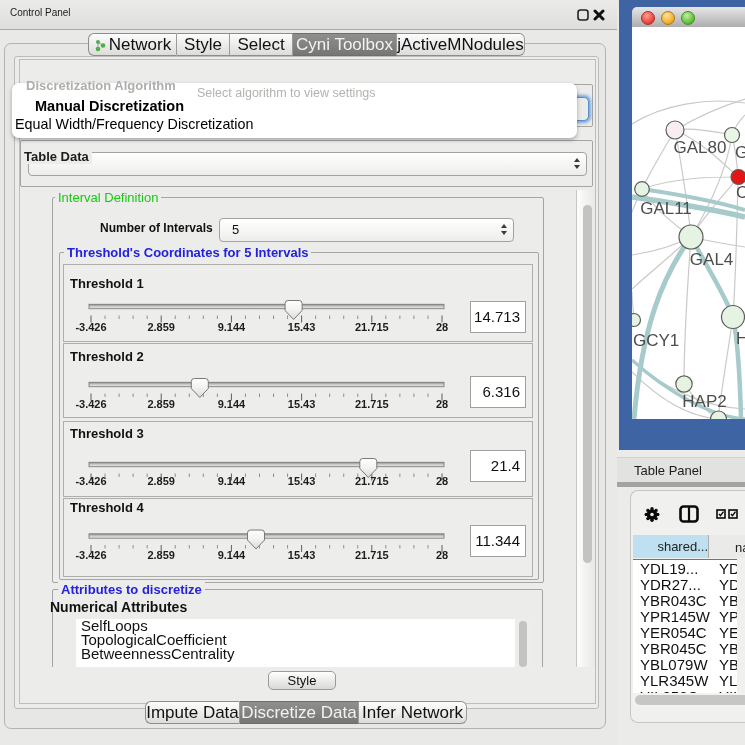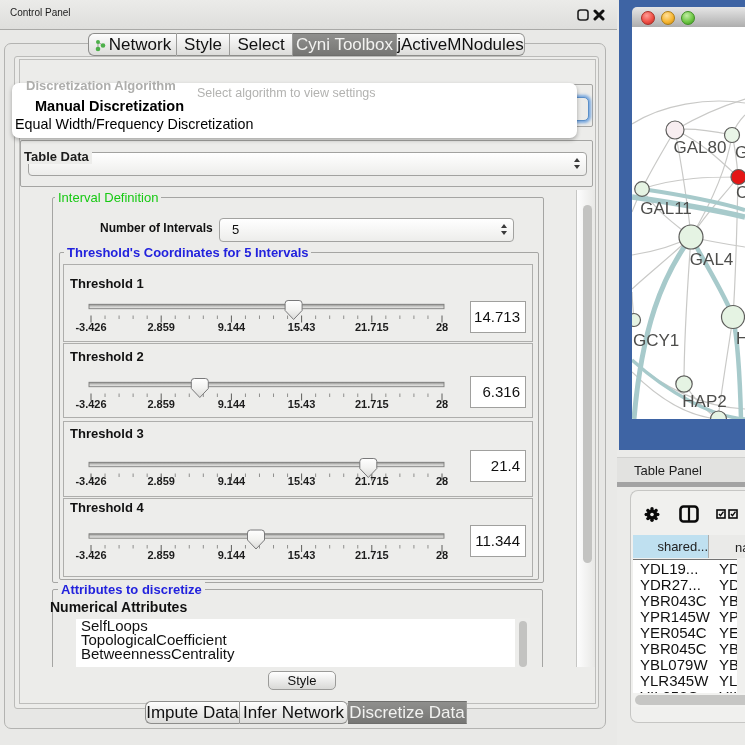--- a/index.html
+++ b/index.html
@@ -330,22 +330,22 @@
 
 
 <div style="position:absolute;left:576px;top:190px;width:18px;height:477px;background:linear-gradient(90deg,#fdfdfd,#e8e8e6);border-left:1px solid #c6c6c4;"></div>
 <div class="sbv" style="left:583px;top:205px;width:9px;height:358px;"></div>
 
 <div id="apply">Style</div>
 
 
 <div class="seg seg2" style="left:145px;top:701px;">
  <div class="s first" style="width:95px;">Impute Data</div>
+ <div class="s dark" style="width:119px;">Discretize Data</div>
  <div class="s last" style="width:108px;">Infer Network</div>
- <div class="s dark" style="width:119px;">Discretize Data</div>
 </div>
 
 
 <div id="popup">
  <div class="ghost1">Discretization Algorithm</div>
  <div class="ghost2">Select algorithm to view settings</div>
  <div class="it1">Manual Discretization</div>
  <div class="it2">Equal Width/Frequency Discretization</div>
 </div>
 

